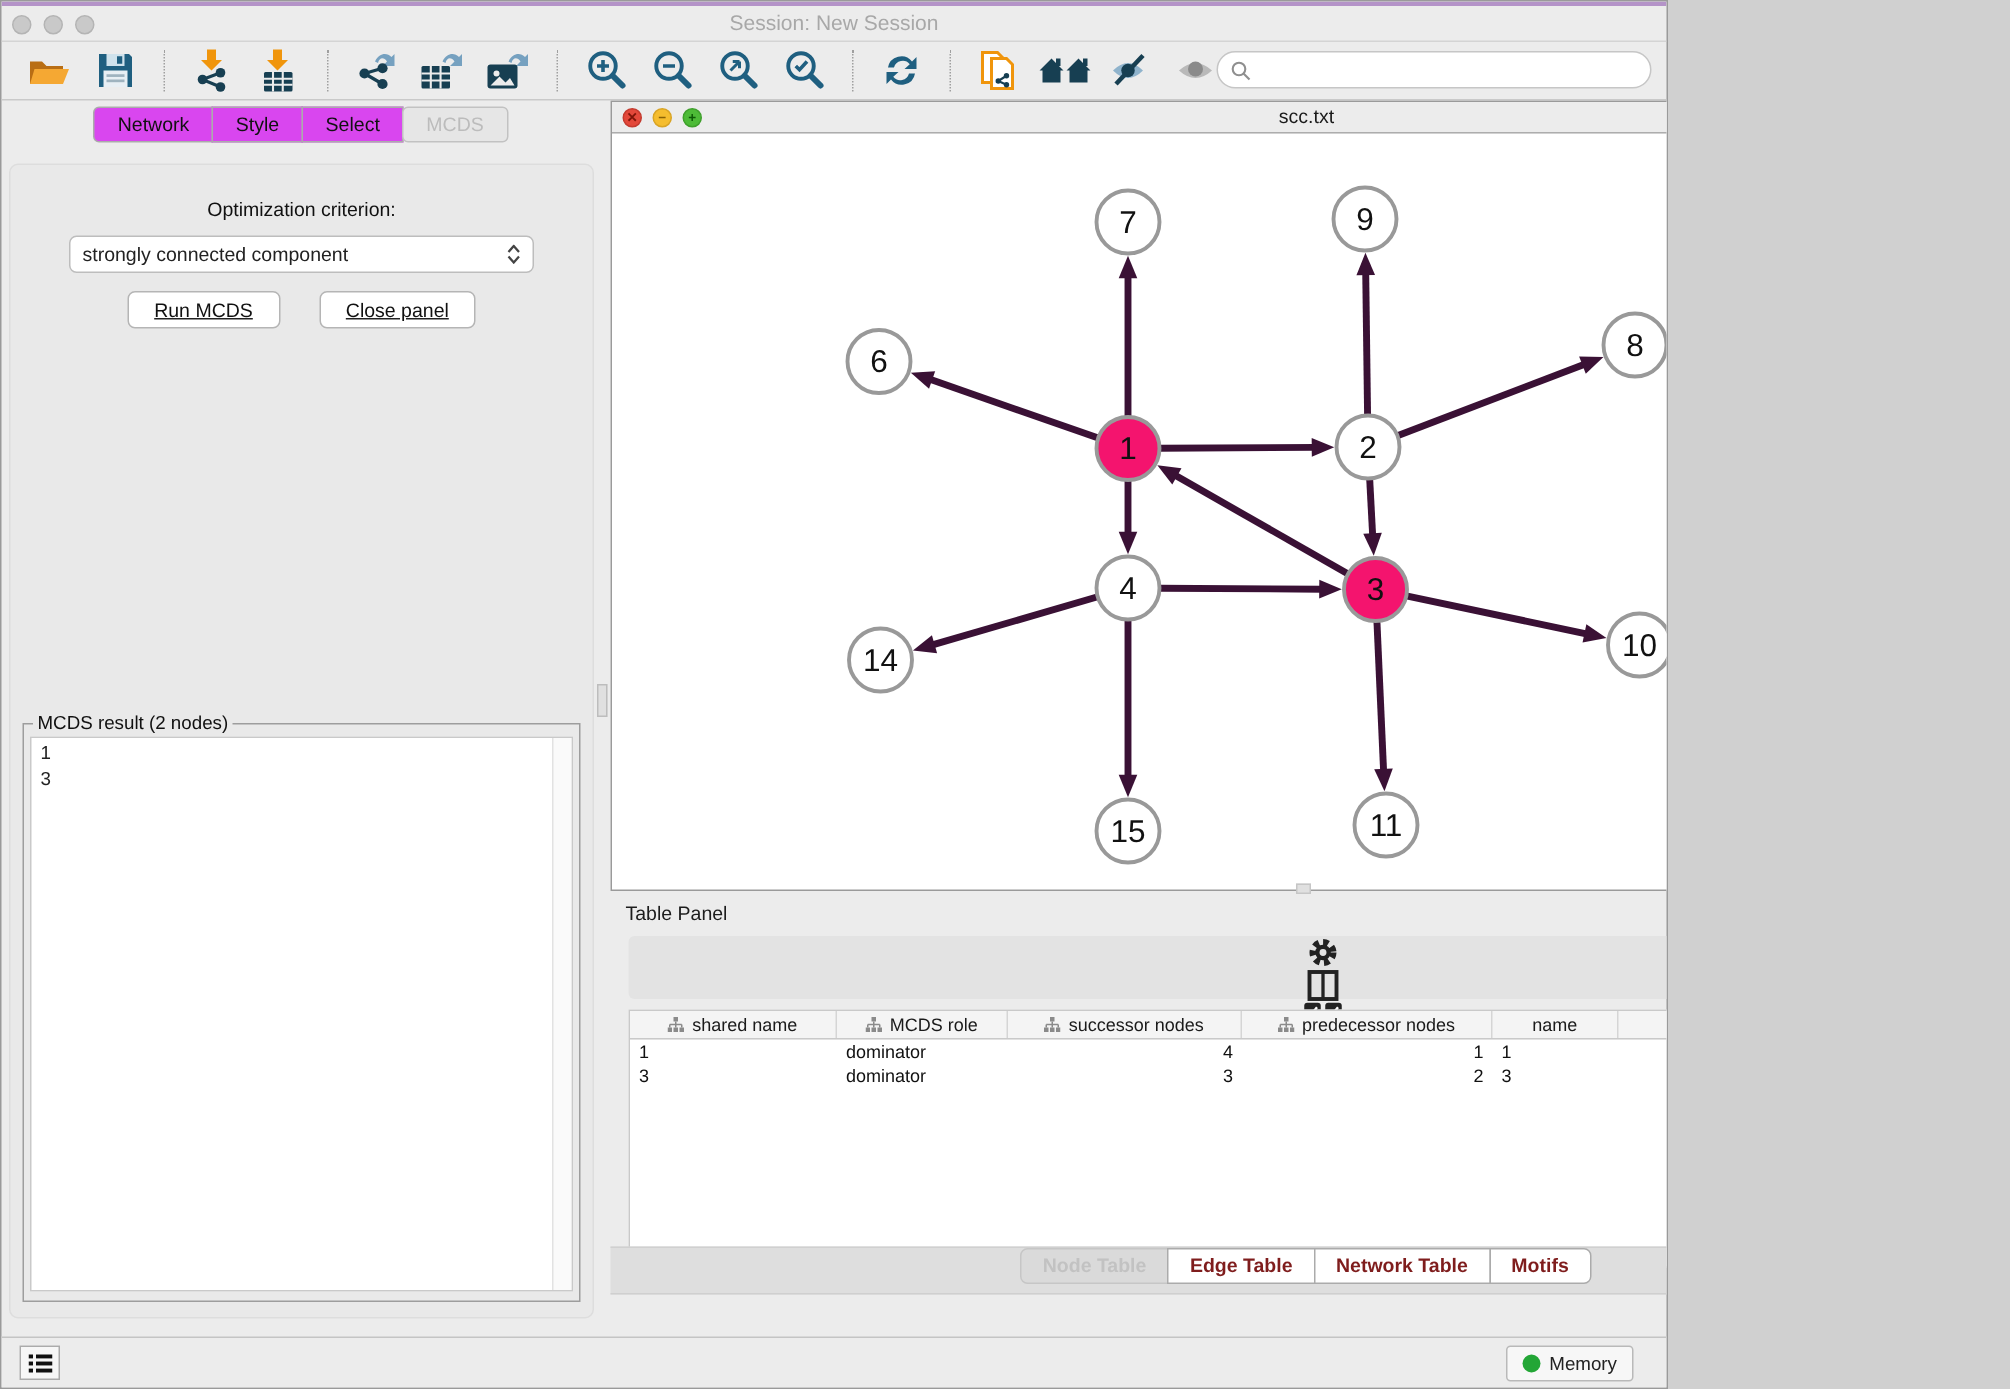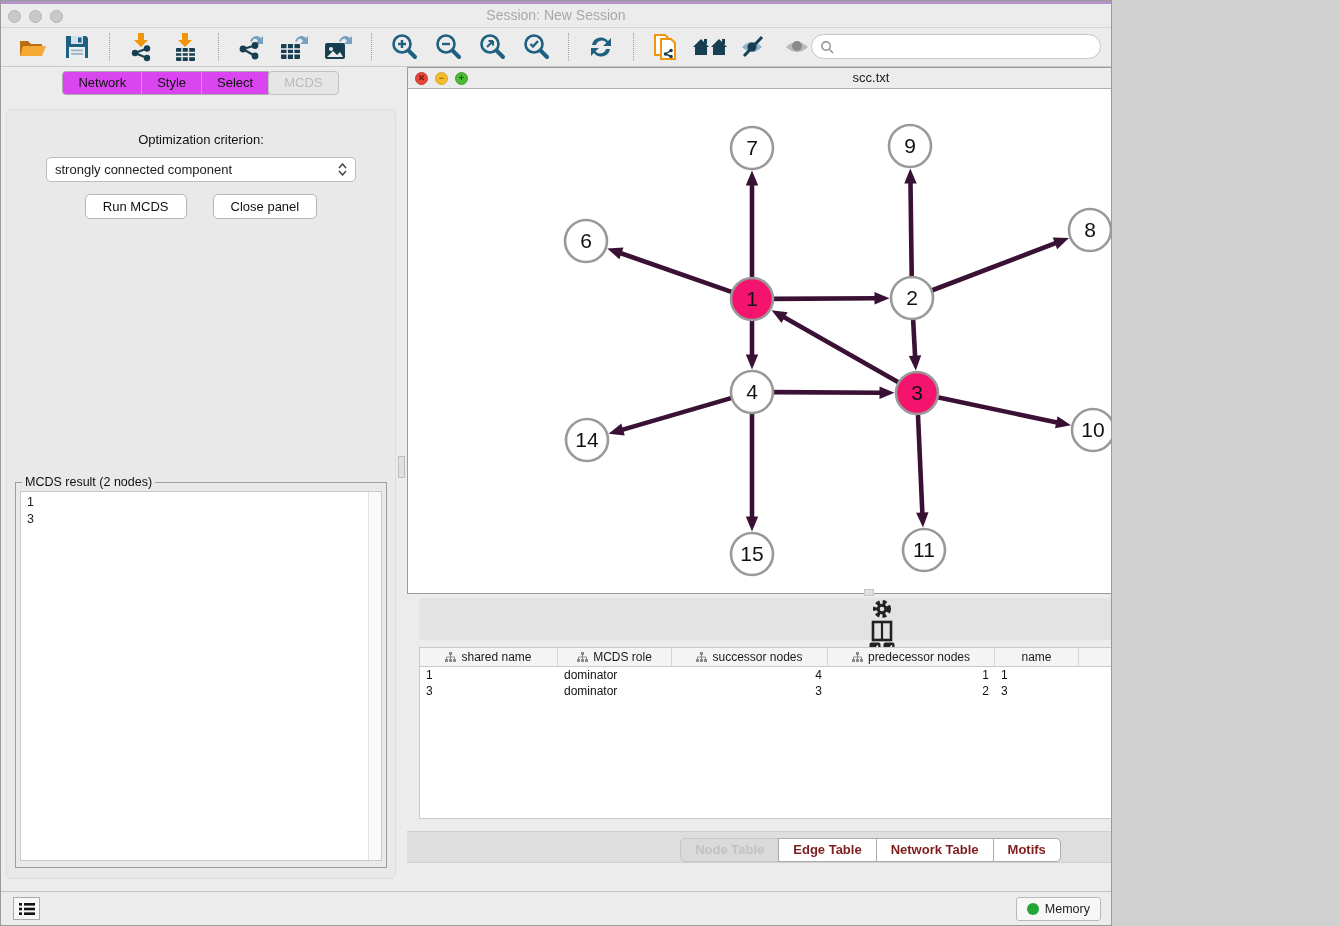--- a/index.html
+++ b/index.html
@@ -37,21 +37,21 @@
   .tab:last-child { border-radius:0 4px 4px 0; }
   .tab.active { background:#E6E6E6; color:#BCBCBC; border-color:#C2C2C2; border-radius:4px; }
   .cp-content { position:absolute; left:5px; right:5px; top:42px; bottom:10px;
     background:#E9E9E9; border:1px solid #DDD; border-radius:6px; }
   .opt-label { text-align:center; margin-top:22px; font-size:13px; color:#111; }
   .select { width:310px; height:25px; margin:10px auto 0; background:#fff;
     border:1px solid #BDBDBD; border-radius:5px; display:flex; align-items:center;
     padding:0 8px; font-size:13px; }
   .select .sel-text { flex:1; }
   .stepper { display:flex; flex-direction:column; gap:1px; align-items:center; }
-  .btn-row { display:flex; justify-content:center; gap:26px; margin-top:12px; }
+  .btn-row { display:flex; justify-content:center; gap:26px; margin-top:12px;text-decoration:underline; }
   .btn { background:#fff; border:1px solid #B5B5B5; border-radius:5px; padding:4px 17px;
     font-size:13px; color:#111; cursor:default; }
   .result-box { position:absolute; left:8px; right:8px; top:372px; bottom:10px;
     border:1px solid #9d9d9d; }
   .result-legend { position:absolute; top:-8px; left:6px; background:#E9E9E9;
     font-size:12.5px; padding:0 3px; color:#111; }
   .result-area { position:absolute; left:4px; right:4px; top:8px; bottom:6px;
     background:#fff; border:1px solid #C9C9C9; font-size:12.5px; line-height:17px;
     padding:2px 0 0 6px; overflow:hidden; }
   .result-scrollbar { position:absolute; right:0; top:0; bottom:0; width:13px;
@@ -83,32 +83,32 @@
   .fx { font-family:"DejaVu Serif", serif; font-style:italic; font-size:20px; color:#ABABAB; }
   .grid-table { margin:7px 6px 0 12px; border:1px solid #C9C9C9; background:#fff; height:172px;
     position:relative; overflow:hidden; }
   .thead { display:flex; background:#F4F4F4; border-bottom:1px solid #C9C9C9; height:19px; }
   .th { display:flex; align-items:center; justify-content:center; gap:5px; font-size:12px;
     color:#1a1a1a; border-right:1px solid #D5D5D5; height:100%; cursor:default; }
   .tbody .trow { display:flex; height:16px; font-size:12px; color:#111; cursor:default; }
   .td { padding:0 6px; line-height:16px; white-space:nowrap; overflow:hidden; }
   .tp-tabbar { position:absolute; left:0; right:0; bottom:28px; height:32px; background:#DEDEDE;
     border-top:1px solid #D0D0D0; border-bottom:1px solid #CFCFCF;
-    display:flex; align-items:flex-end; justify-content:center;margin-top:41px; }
+    display:flex; align-items:flex-start; justify-content:center;margin-top:41px; }
   .btab { background:#fff; border:1px solid #ABABAB; padding:3px 14px 4px; font-size:13px;
     font-weight:bold; margin-left:-1px; color:#7f1d1d; cursor:default; }
   .btab:first-child { border-radius:5px 0 0 5px; }
   .btab:last-child { border-radius:0 5px 5px 0; }
   .btab.active { background:#DADADA; color:#C2C2C2; border-color:#C6C6C6; }
   
   .statusbar { position:absolute; left:0; bottom:0; right:0; height:34px; border-top:1px solid #C4C4C4;
     background:#ECECEC; }
   .list-btn { position:absolute; left:12px; top:5px; width:27px; height:23px; background:#F7F7F7;
     border:1px solid #ABABAB; display:flex; align-items:center; justify-content:center; cursor:default; }
-  .memory-btn { position:absolute; right:10px; top:5px; height:24px; background:#F7F7F7;
+  .memory-btn { position:absolute; right:22px; top:5px; height:24px; background:#F7F7F7;
     border:1px solid #B9B9B9; border-radius:3px; display:flex; align-items:center; gap:6px;
     padding:0 10px; font-size:12.5px; cursor:default; }
   .mem-dot { width:12px; height:12px; border-radius:50%; background:#23A636; }
   svg { display:block; }
 </style>
 </head>
 <body>
 
 <div class="app">
   <div class="top-accent"></div>
@@ -385,20 +385,31 @@
           <g>
             <circle cx="516" cy="461" r="21" fill="#FFFFFF" stroke="#999999" stroke-width="2.6"></circle>
             <text x="516" y="468" text-anchor="middle" font-size="21" font-family="&quot;Liberation Sans&quot;, sans-serif" fill="#111">11</text>
           </g>
         </svg>
     </div>
   </div>
   <div class="bottom-handle"></div>
 
   <div class="table-panel">
+    <div class="tp-header">
+      <span>Table Panel</span>
+      <span class="panel-btns">
+        <svg width="11" height="11" viewBox="0 0 11 11">
+          <rect x="1" y="1" width="9" height="9" fill="none" stroke="#333" stroke-width="1.4"></rect>
+        </svg>
+        <svg width="11" height="11" viewBox="0 0 11 11">
+          <path d="M1.5 1.5 L9.5 9.5 M9.5 1.5 L1.5 9.5" stroke="#111" stroke-width="2.4" stroke-linecap="round"></path>
+        </svg>
+      </span>
+    </div>
     <div class="tp-toolbar">
       <div class="tp-btn">
         <svg width="22" height="22" viewBox="0 0 22 22">
           <circle cx="11" cy="11" r="6.5" fill="none" stroke="#222" stroke-width="5" stroke-dasharray="3.4 2.7"></circle>
           <circle cx="11" cy="11" r="5.2" fill="#222"></circle>
           <circle cx="11" cy="11" r="2.3" fill="#E3E3E3"></circle>
         </svg>
       </div>
       <div class="tp-btn">
         <svg width="22" height="22" viewBox="0 0 22 22">

